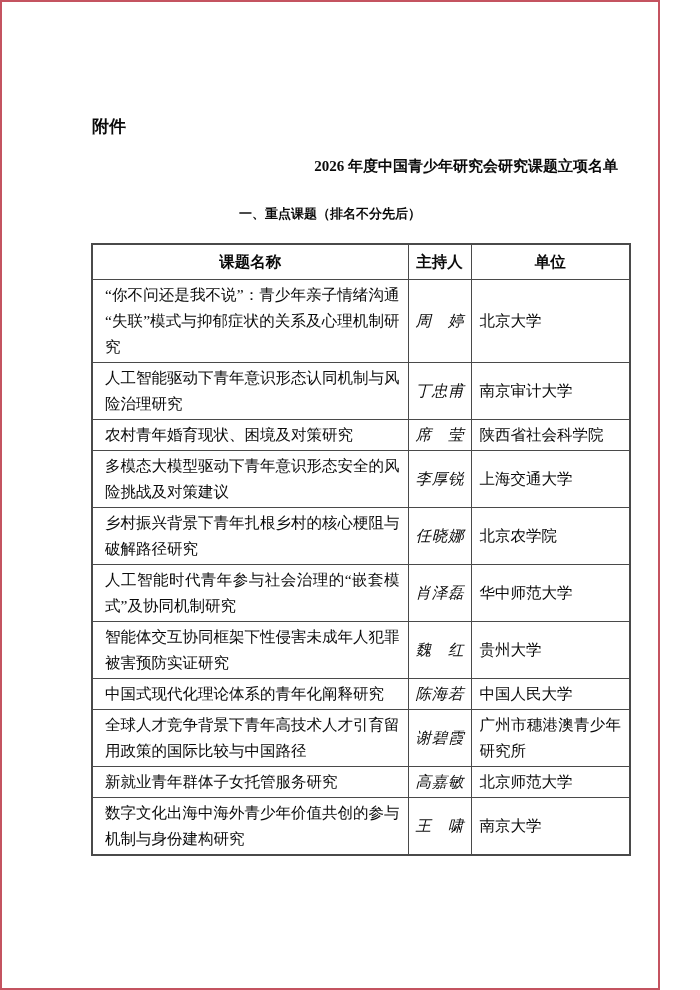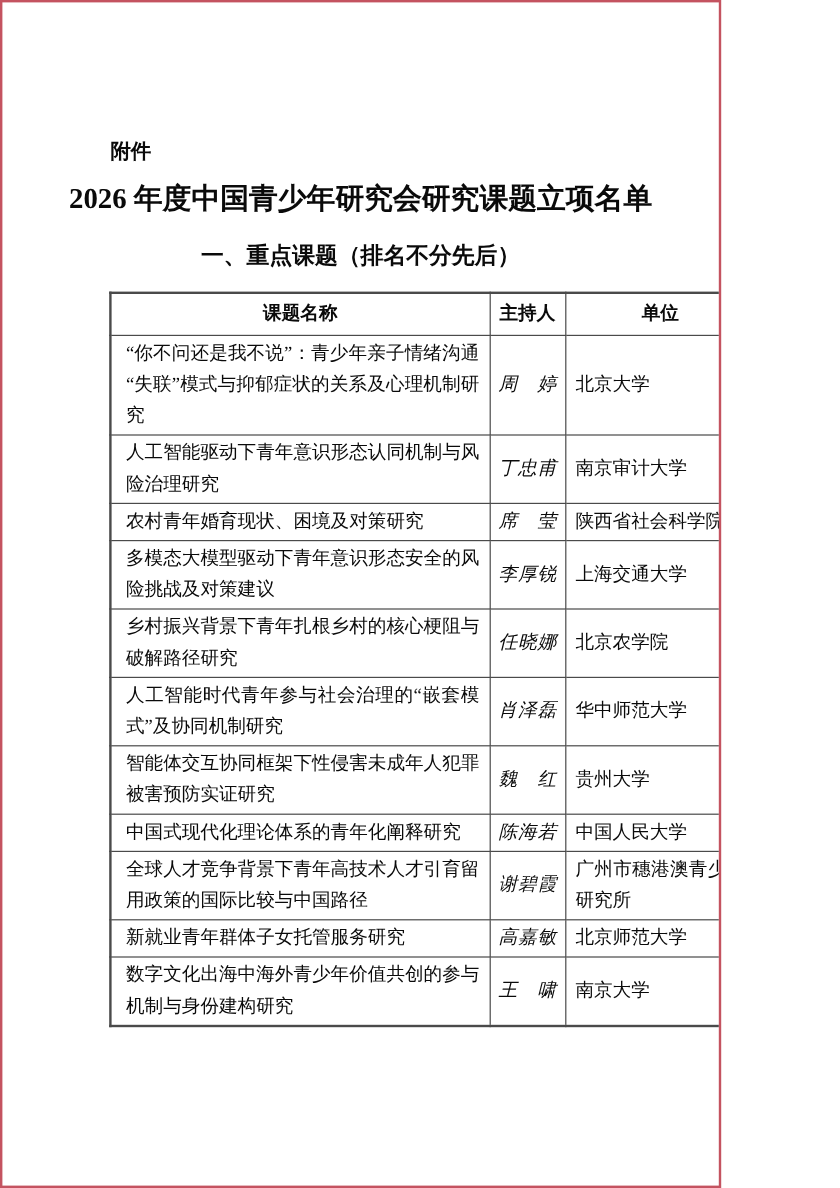--- a/index.html
+++ b/index.html
@@ -2,50 +2,50 @@
 <html lang="zh"><head>
 <meta charset="utf-8">
 <style>
   html, body {
     margin: 0;
     padding: 0;
     background: #ffffff;
   }
   .page {
     position: relative;
-    width: 601px;
+    width: 660px;
     height: 990px;
     box-sizing: border-box;
     background: #ffffff;
     border: 2px solid #c45360;
     overflow: hidden;
     color: #0a0a0a;
     font-family: "Liberation Serif", "DejaVu Serif", serif;
   }
   .attachment {
     margin: 114px 0 0 90px;
     font-family: "Liberation Sans", "DejaVu Sans", sans-serif;
     font-weight: 700;
     font-size: 17px;
     line-height: 22px;
   }
   .title {
     margin: 15px 40px 0;
-    text-align: center;
+    text-align: right;
     font-family: "Liberation Serif", "DejaVu Serif", serif;
     font-weight: 700;
-    font-size: 24px;
+    font-size: 15px;
     line-height: 27px;
   }
   .section {
     margin: 23px 0 0;
     text-align: center;
     font-family: "Liberation Sans", "DejaVu Sans", sans-serif;
     font-weight: 700;
-    font-size: 19px;
+    font-size: 13px;
     line-height: 22px;
   }
   table.topics {
     border-collapse: collapse;
     table-layout: fixed;
     width: 538px;
     margin: 18px 0 0 89px;
     border: 2px solid #4a4a4a;
   }
   .topics th, .topics td {

